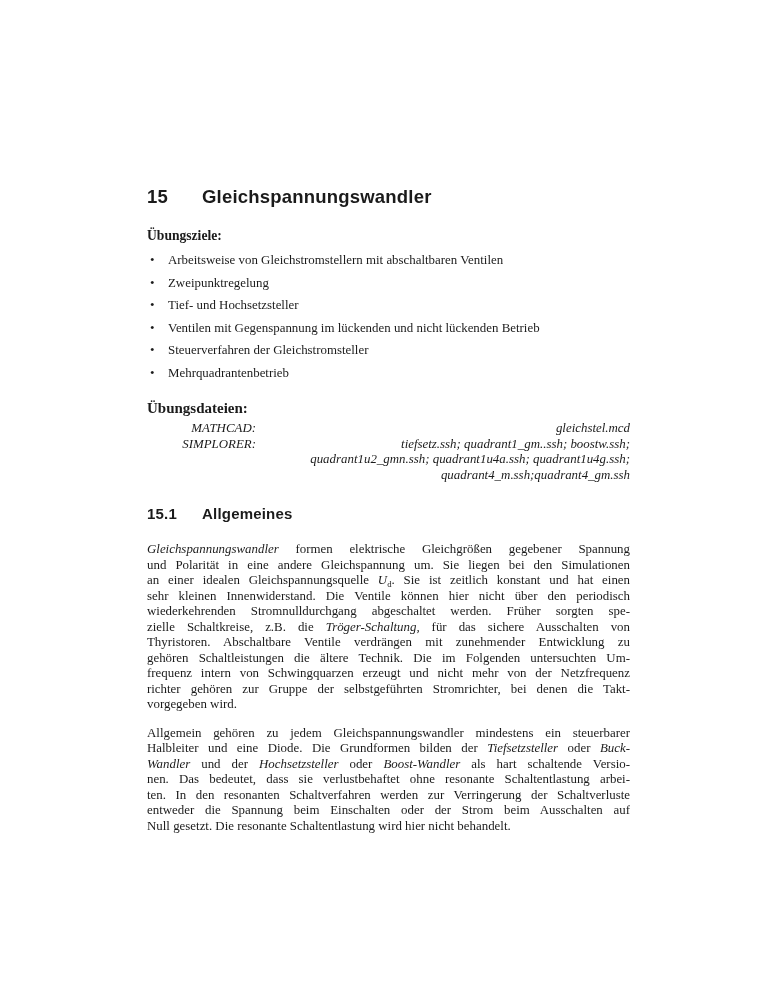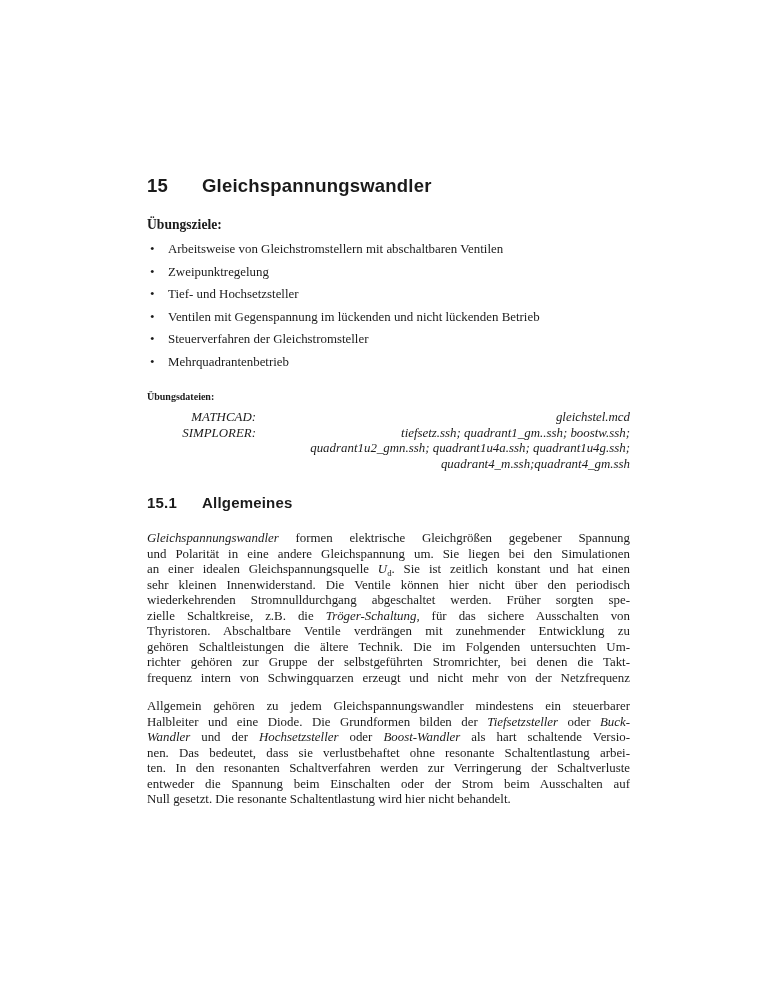--- a/index.html
+++ b/index.html
@@ -6,21 +6,21 @@
   body {
     width: 768px; height: 994px;
     background: #ffffff;
     color: #1b1b1b;
     font-family: "Liberation Serif", serif;
     position: relative;
     overflow: hidden;
   }
   .content {
     position: absolute;
-    left: 147px; top: 176px;
+    left: 147px; top: 187px;
     width: 483px;
   }
   .chapter-heading {
     display: flex;
     font-family: "Liberation Sans", sans-serif;
     font-weight: bold;
     font-size: 18.5px;
     line-height: 20px;
     letter-spacing: 0.2px;
   }
@@ -39,21 +39,21 @@
     line-height: 15.5px;
     margin-bottom: 7.1px;
   }
   .goal .bullet {
     position: absolute; left: 3px; top: 0;
     font-size: 12.9px;
   }
   .files-heading {
     margin-top: 19px;
     font-weight: bold;
-    font-size: 10px;
+    font-size: 15px;
     line-height: 16px;
   }
   .files {
     margin-top: 5px;
     font-style: italic;
     font-size: 12.9px;
     line-height: 15.5px;
   }
   .file-row { display: flex; text-align: right; }
   .file-label { width: 109px; flex: none; }
@@ -153,22 +153,23 @@
 
   <div class="para para-1">
       <div class="line"><i>Gleichspannungswandler</i><span> formen elektrische Gleichgrößen gegebener Spannung</span></div>
       <div class="line"><span>und Polarität in eine andere Gleichspannung um. Sie liegen bei den Simulationen</span></div>
       <div class="line"><span>an einer idealen Gleichspannungsquelle </span><i>U</i><sub>d</sub><span>. Sie ist zeitlich konstant und hat einen</span></div>
       <div class="line"><span>sehr kleinen Innenwiderstand. Die Ventile können hier nicht über den periodisch</span></div>
       <div class="line"><span>wiederkehrenden Stromnulldurchgang abgeschaltet werden. Früher sorgten spe-</span></div>
       <div class="line"><span>zielle Schaltkreise, z.B. die </span><i>Tröger-Schaltung,</i><span> für das sichere Ausschalten von</span></div>
       <div class="line"><span>Thyristoren. Abschaltbare Ventile verdrängen mit zunehmender Entwicklung zu</span></div>
       <div class="line"><span>gehören Schaltleistungen die ältere Technik. Die im Folgenden untersuchten Um-</span></div>
+      <div class="line"><span>frequenz intern von Schwingquarzen erzeugt und nicht mehr von der Netzfrequenz</span></div>
       <div class="line"><span>richter gehören zur Gruppe der selbstgeführten Stromrichter, bei denen die Takt-</span></div>
-      <div class="line"><span>frequenz intern von Schwingquarzen erzeugt und nicht mehr von der Netzfrequenz</span></div>
+      <div class="line last"><span>vorgegeben wird.</span></div>
     </div>
   <div class="para para-2">
       <div class="line"><span>Allgemein gehören zu jedem Gleichspannungswandler mindestens ein steuerbarer</span></div>
       <div class="line"><span>Halbleiter und eine Diode. Die Grundformen bilden der </span><i>Tiefsetzsteller</i><span> oder </span><i>Buck-</i></div>
       <div class="line"><i>Wandler</i><span> und der </span><i>Hochsetzsteller</i><span> oder </span><i>Boost-Wandler</i><span> als hart schaltende Versio-</span></div>
       <div class="line"><span>nen. Das bedeutet, dass sie verlustbehaftet ohne resonante Schaltentlastung arbei-</span></div>
       <div class="line"><span>ten. In den resonanten Schaltverfahren werden zur Verringerung der Schaltverluste</span></div>
       <div class="line"><span>entweder die Spannung beim Einschalten oder der Strom beim Ausschalten auf</span></div>
       <div class="line last"><span>Null gesetzt. Die resonante Schaltentlastung wird hier nicht behandelt.</span></div>
     </div>

